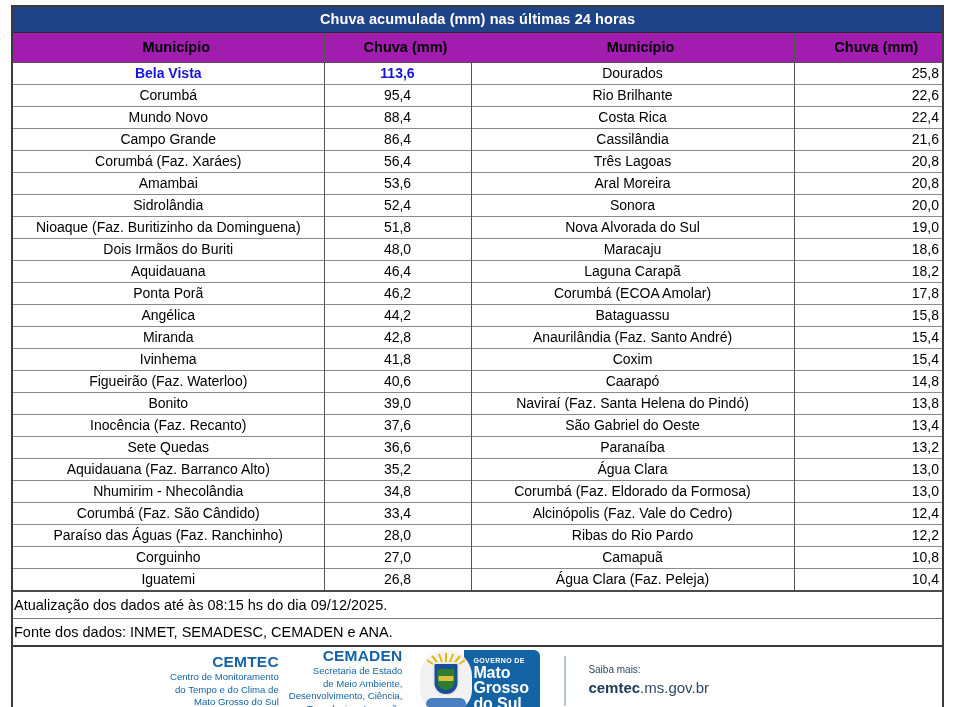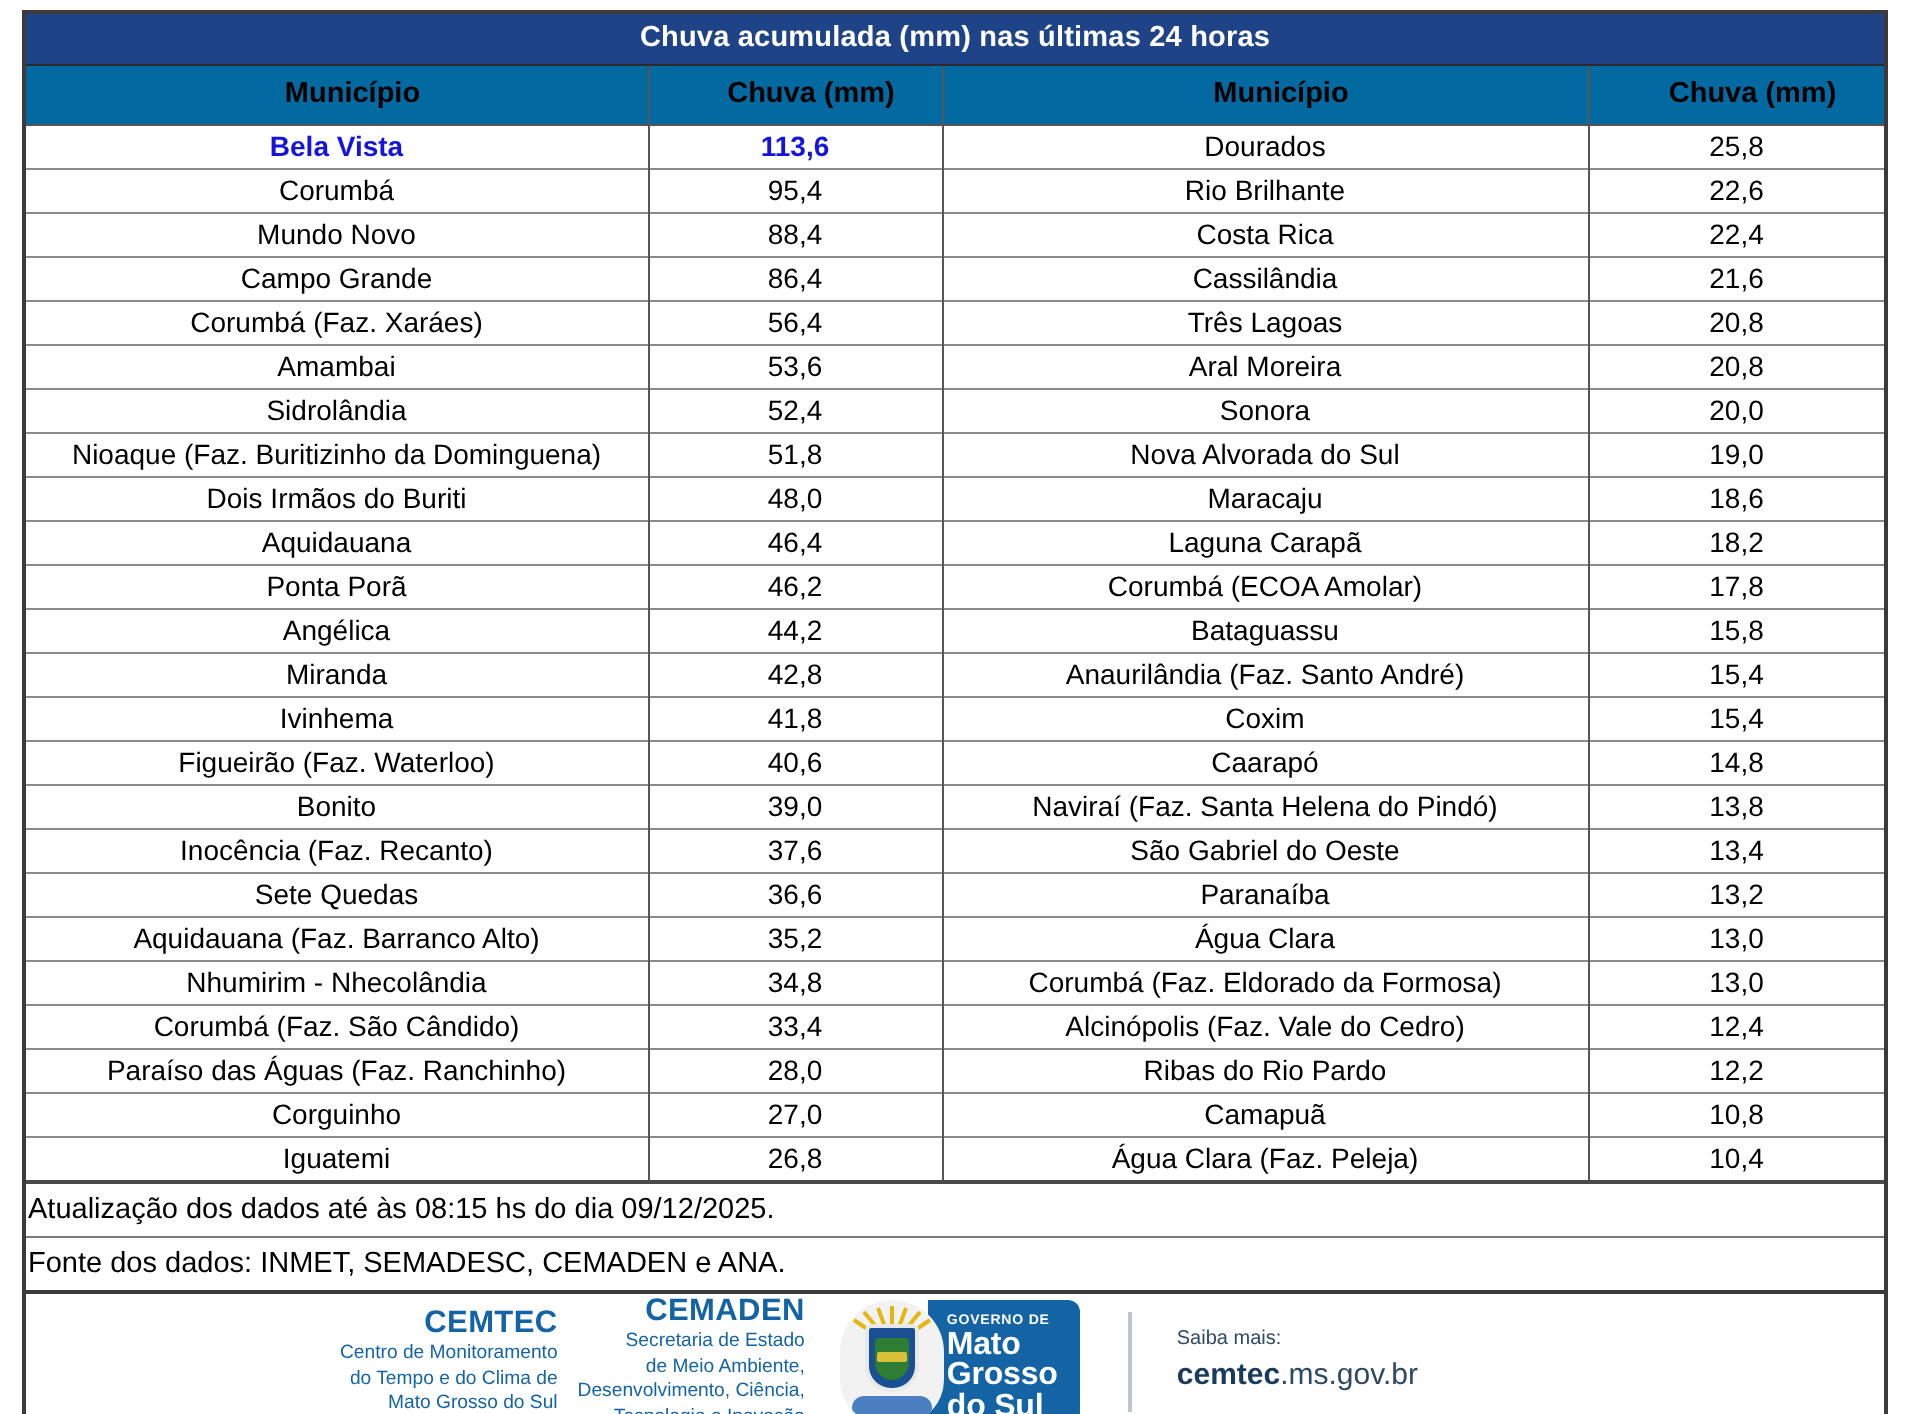--- a/index.html
+++ b/index.html
@@ -48,21 +48,21 @@
     color: #ffffff;
     font-size: 14.5px;
     font-weight: bold;
     text-align: center;
     padding: 4px 0 5px 0;
     border-bottom: 1px solid #2b2b2b;
     letter-spacing: 0.1px;
   }
 
   .head-row th {
-    background: #0369a1;
+    background: #a21caf;
     color: #000000;
     font-size: 14.5px;
     font-weight: bold;
     text-align: center;
     padding: 6px 0 7px 16px;
     border-right: 1px solid #555555;
     border-bottom: 1px solid #555555;
     margin-top: 39px;
   }
   .head-row th:last-child { border-right: none; }
@@ -72,21 +72,21 @@
     text-align: center;
     height: 21px;
     line-height: 21px;
     padding: 0 3px;
     border-top: 1px solid #8a8a8a;
     border-right: 1px solid #555555;
     background: #ffffff;
     white-space: nowrap;
     overflow: hidden;
   }
-  tbody.data td:last-child { border-right: none; }
+  tbody.data td:last-child { border-right: none; text-align: right; }
   tbody.data tr:first-child td { border-top: none; }
 
   td.highlight {
     color: #1414DC;
     font-weight: bold;
   }
 
   .foot-row td {
     font-size: 14.5px;
     height: 24px;

